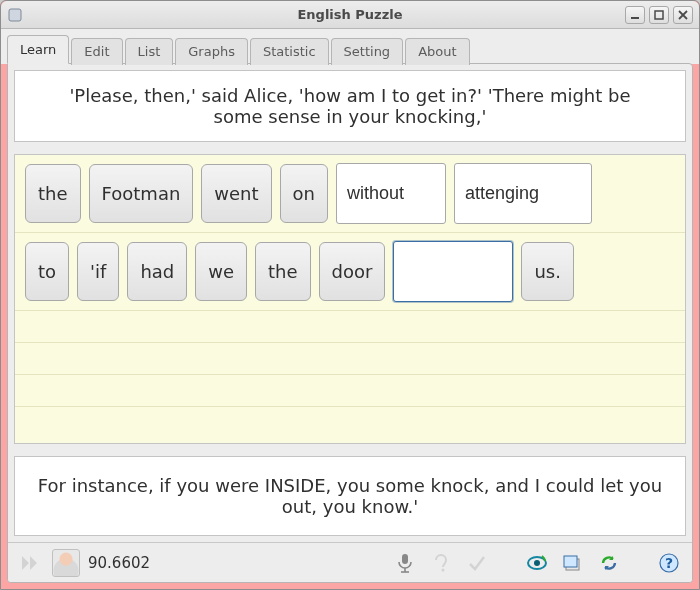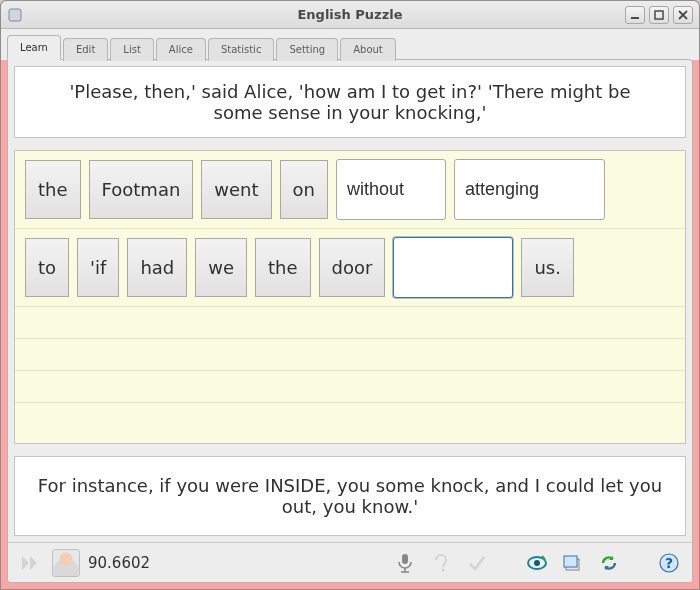--- a/index.html
+++ b/index.html
@@ -68,21 +68,21 @@
     gap: 2px;
     background: #ededed;
   }
   .tab {
     padding: 5px 12px 6px 12px;
     border: 1px solid #b5b5b5;
     border-bottom: none;
     border-radius: 4px 4px 0 0;
     background: #e2e2e2;
     color: #5c5c5c;
-    font-size: 10px;
+    font-size: 13px;
     cursor: pointer;
     position: relative;
     top: 1px;
   }
   .tab.active {
     background: #ededed;
     color: #303030;
     top: 0;
     padding-top: 6px;
     border-bottom: 1px solid #ededed;
@@ -122,21 +122,21 @@
     align-items: center;
     gap: 8px;
     padding: 8px 10px;
     border-bottom: 1px solid #e4e4c0;
     min-height: 46px;
   }
   .puzzle-row.empty { min-height: 32px; }
   .chip {
     padding: 18px 12px;
     border: 1px solid #a8a8a8;
-    border-radius: 0;
+    border-radius: 6px;
     background: linear-gradient(#f3f3f3,#e1e1e1);
     color: #303030;
     font-size: 18px;
     cursor: pointer;
   }
   .inputbox {
     font-size: 18px;
     padding: 19px 10px;
     border: 1px solid #a8a8a8;
     border-radius: 3px;
@@ -222,37 +222,37 @@
             <line x1="9" y1="1" x2="1" y2="9" stroke="#4a4a4a" stroke-width="1.8"></line>
           </svg>
       </div>
     </div>
   </div>
 
   <div class="tabbar" id="tabbar">
       <div class="tab active">Learn</div>
       <div class="tab">Edit</div>
       <div class="tab">List</div>
-      <div class="tab">Alice</div>
+      <div class="tab">Graphs</div>
       <div class="tab">Statistic</div>
       <div class="tab">Setting</div>
       <div class="tab">About</div>
     </div>
 
   <div class="tabcontent-wrap">
     <div class="panel prompt">'Please, then,' said Alice, 'how am I to get in?' 'There might be some sense in your knocking,'</div>
 
     <div class="panel puzzle" id="puzzle">
         <div class="puzzle-row">
           <div class="chip">the</div>
           <div class="chip">Footman</div>
           <div class="chip">went</div>
           <div class="chip">on</div>
           <input class="inputbox" value="without" style="width: 110px;">
-          <input class="inputbox" value="attenging" style="width: 151px;">
+          <input class="inputbox" value="attenging" style="width: 138px;">
         </div>
         <div class="puzzle-row">
           <div class="chip">to</div>
           <div class="chip">'if</div>
           <div class="chip">had</div>
           <div class="chip">we</div>
           <div class="chip">the</div>
           <div class="chip">door</div>
           <input class="inputbox active" style="width: 120px;">
           <div class="chip">us.</div>

